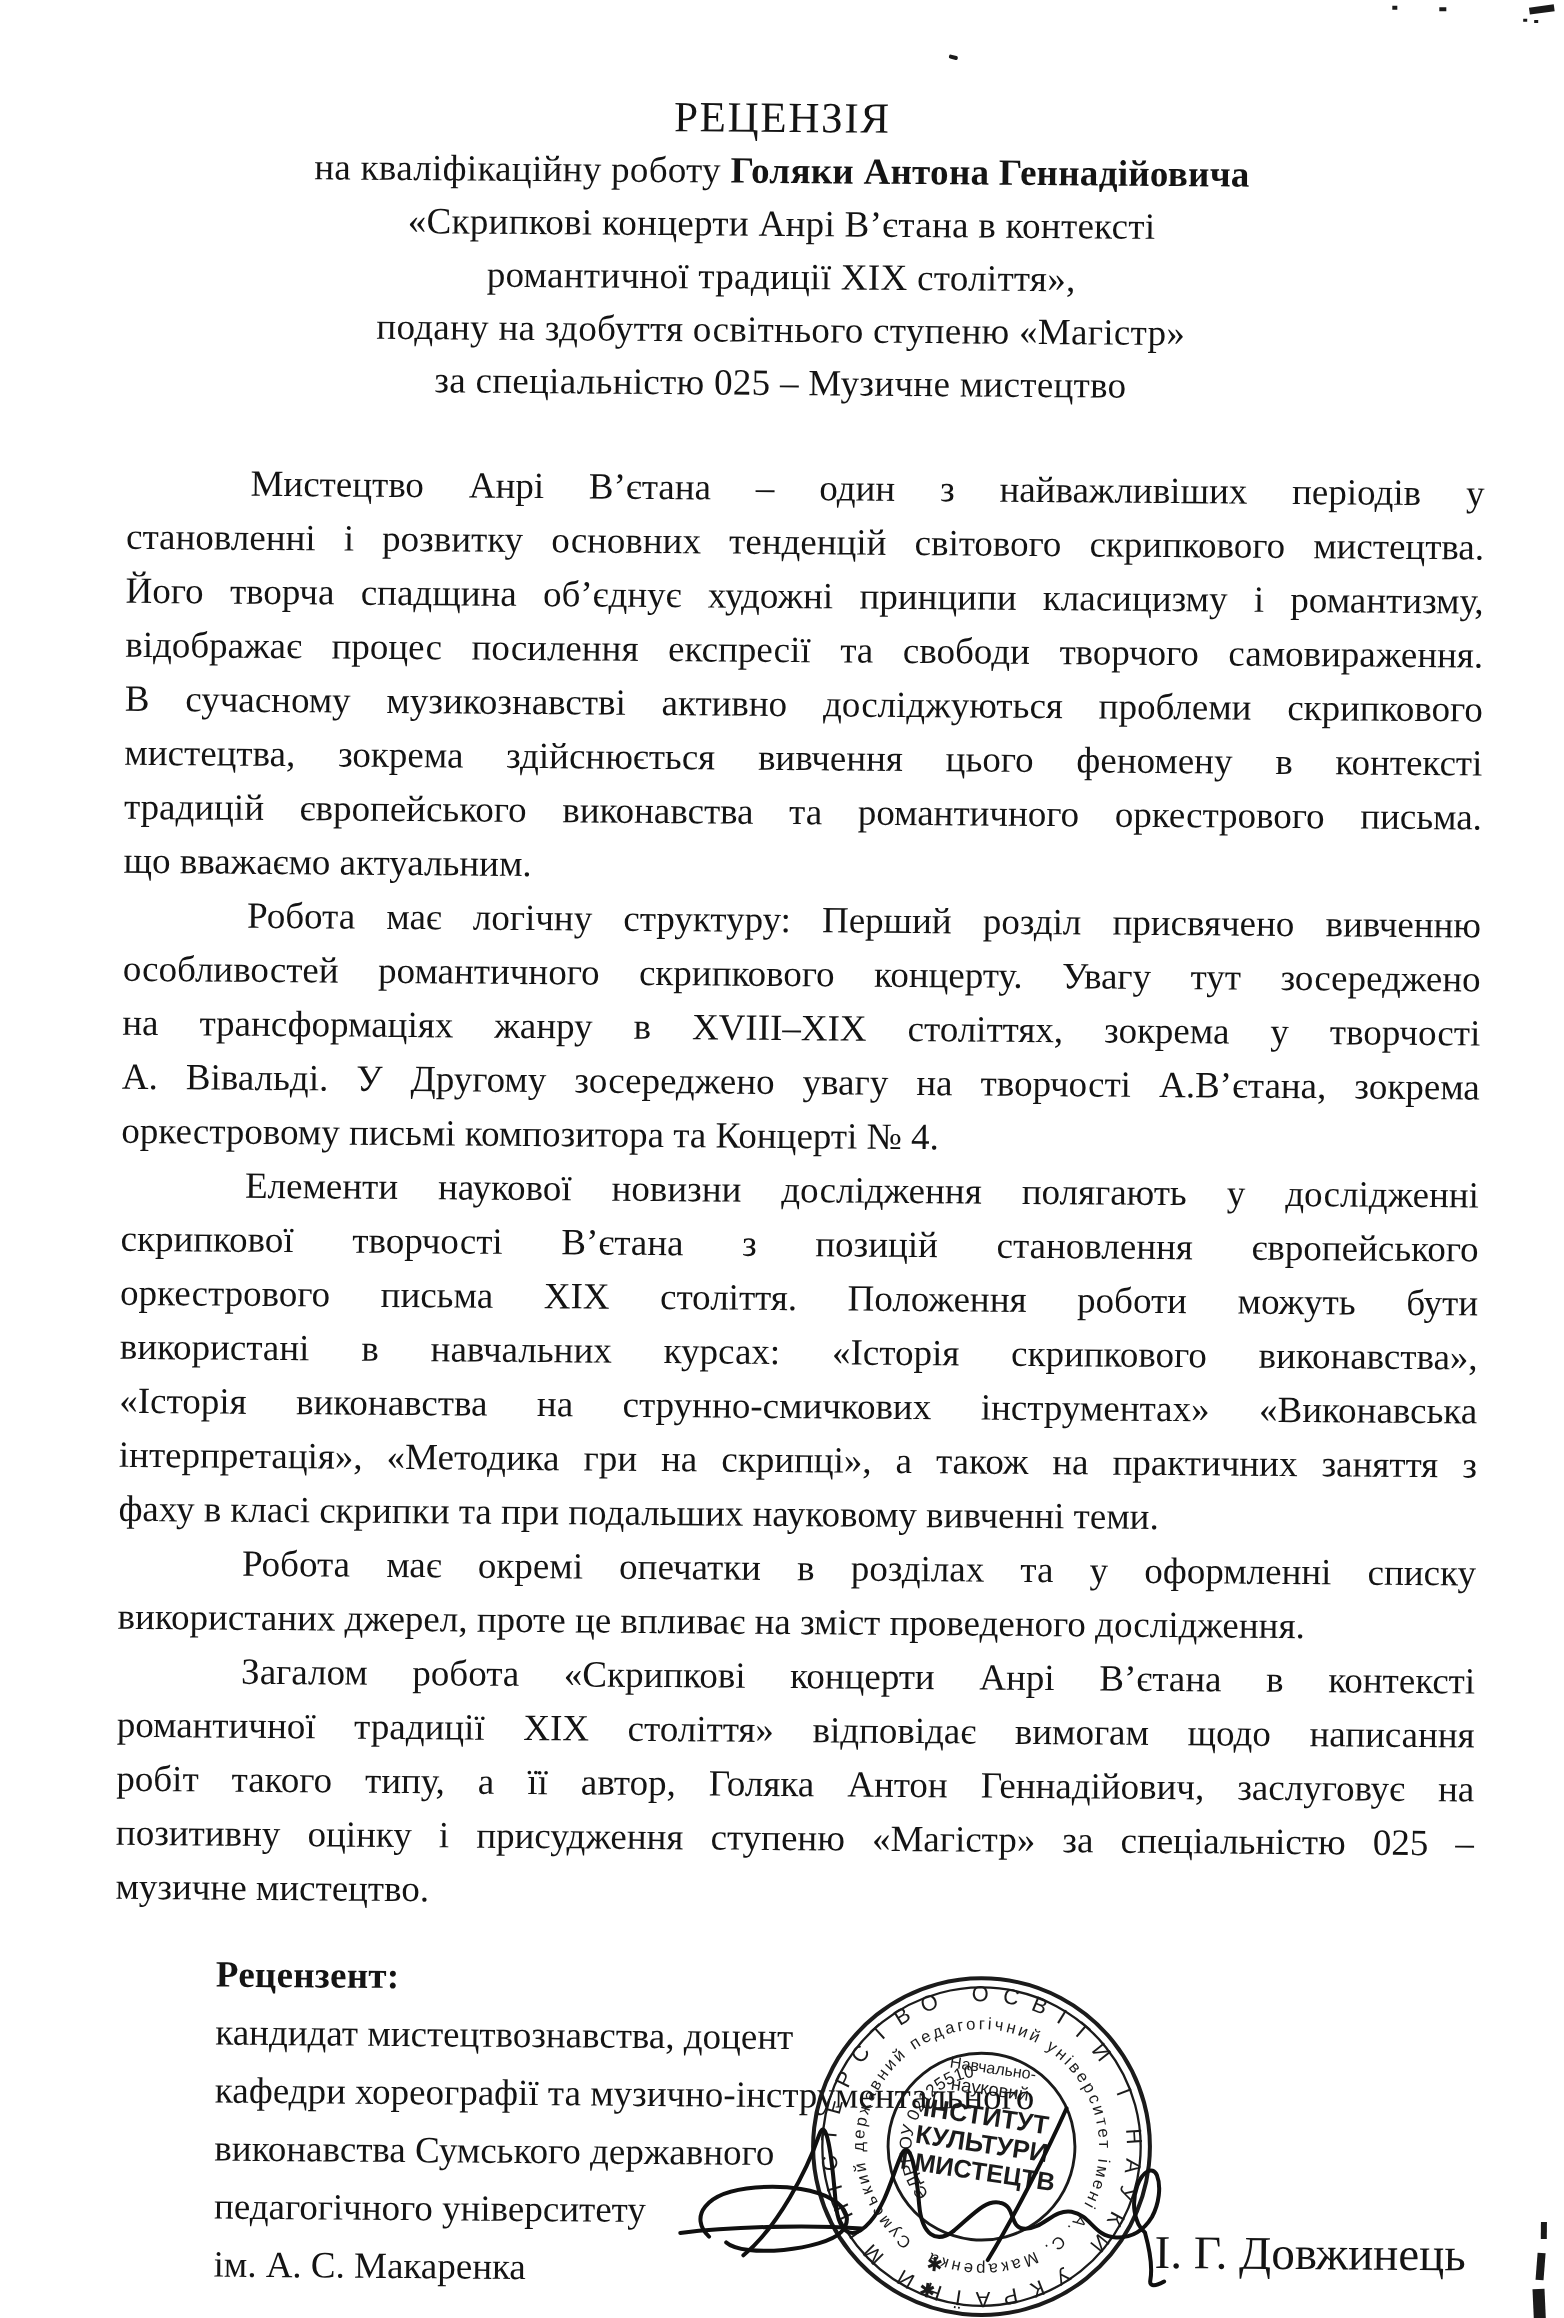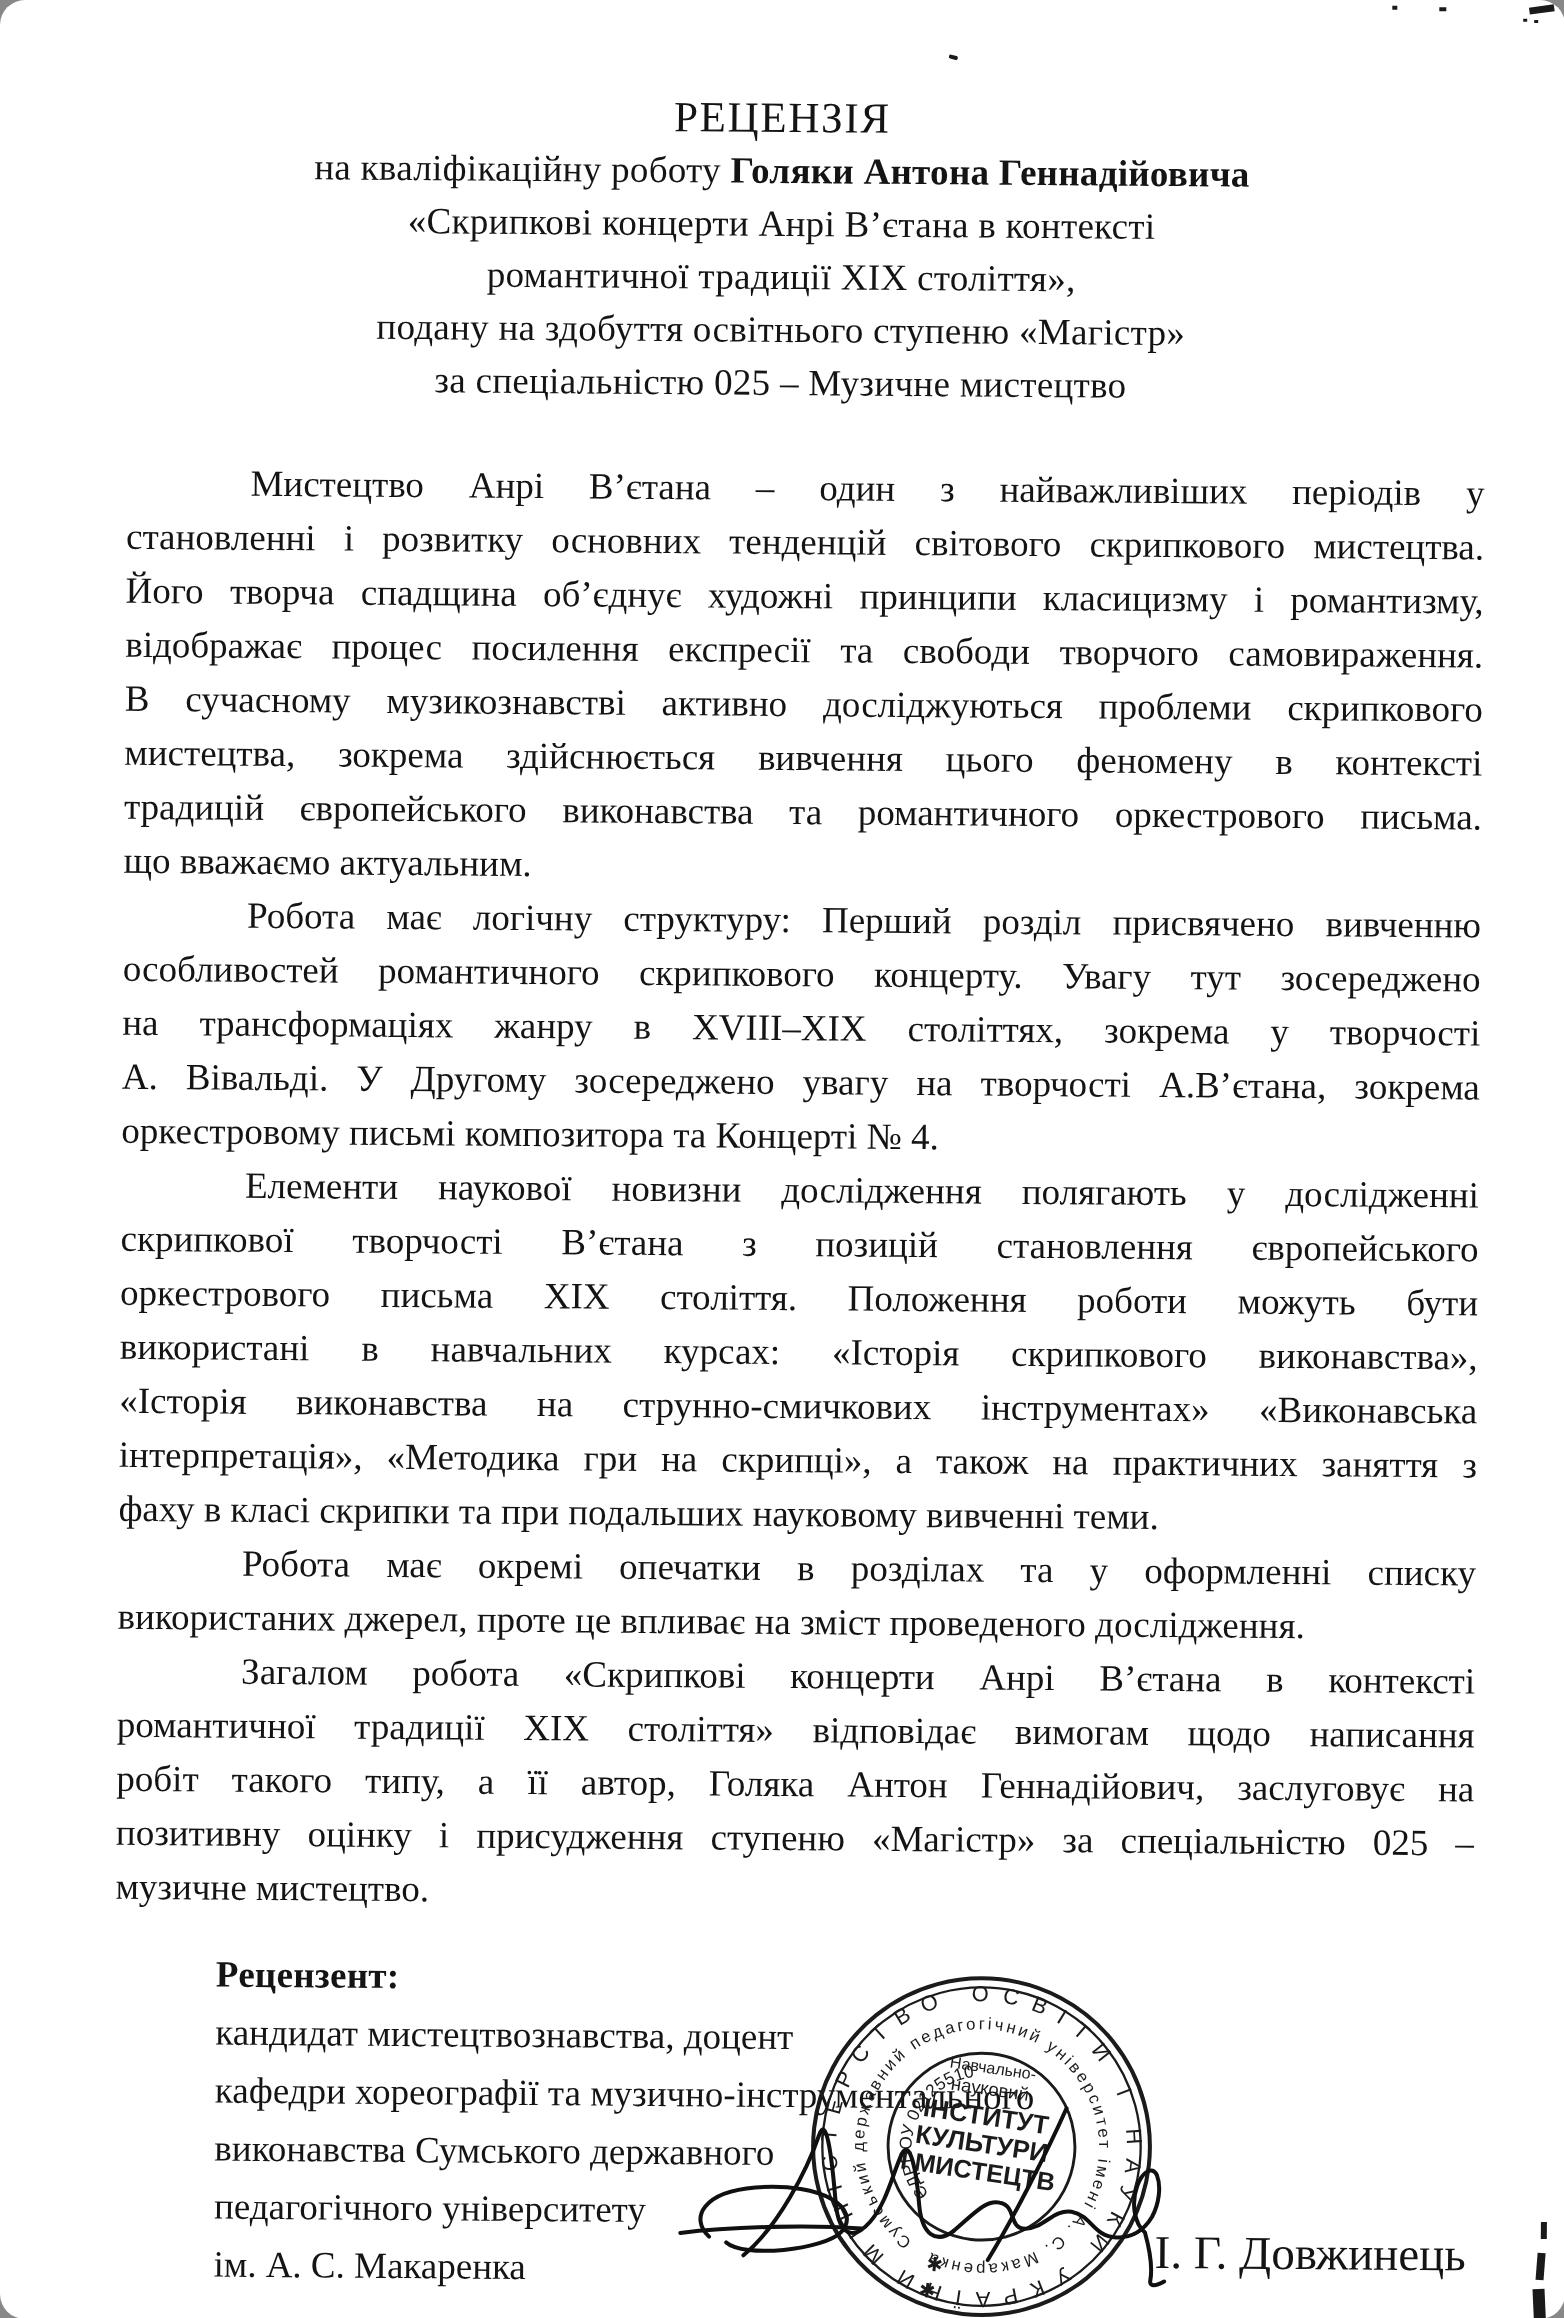--- a/index.html
+++ b/index.html
@@ -1,21 +1,20 @@
 <!DOCTYPE html>
 <html style="font-size:9.2px"><head>
 <meta charset="utf-8">
 <title>Сканований документ — РЕЦЕНЗІЯ</title>
 <style>
   html,body{margin:0;padding:0;background:#888;}
   .page{
     position:relative;width:1565px;height:2319px;background:#ffffff;
     overflow:hidden;font-family:"Liberation Serif","DejaVu Serif",serif;
     color:#141414;
-    border-radius:25px;
   }
   .skew{position:absolute;left:0;top:0;width:100%;height:100%;
     transform:rotate(0.45deg);transform-origin:782px 173px;}
   
   .title-block{position:absolute;left:86px;top:91px;width:1392px;
     text-align:center;font-size:37px;line-height:53px;letter-spacing:0.3px;}
   .tline{white-space:nowrap;}
   .tline.big{font-size:43px;letter-spacing:1.7px;}
   .tline b{font-weight:bold;}
   

